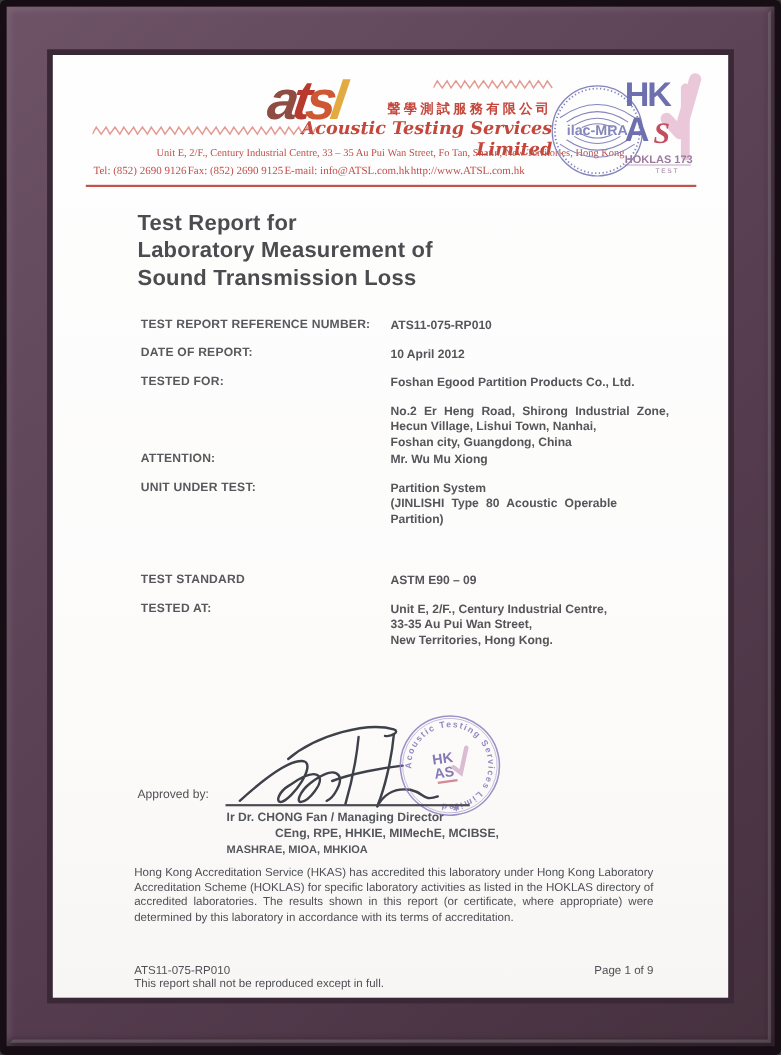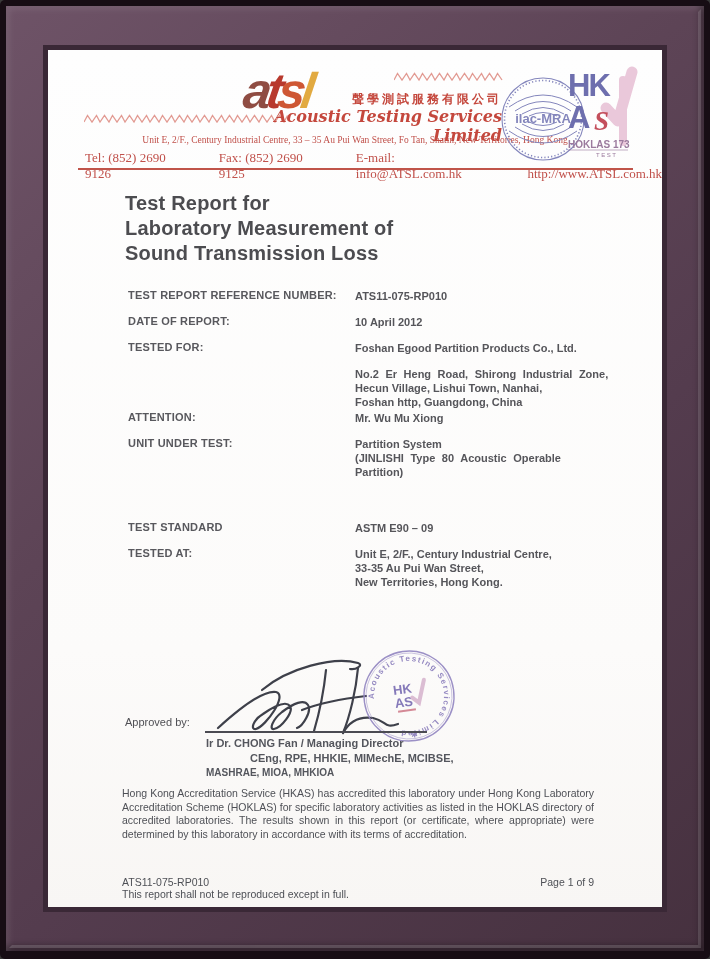--- a/index.html
+++ b/index.html
@@ -21,22 +21,22 @@
       letter-spacing:-5px;transform:skewX(-8deg);line-height:1;}
   .atsl-logo .l-a{color:#8f4c42;} .atsl-logo .l-t{color:#b8392d;}
   .atsl-logo .l-s{color:#ce5734;} .atsl-logo .l-l{color:#e2aa41;}
   .cjk-name{position:absolute;left:190px;top:41px;width:264px;text-align:right;
       font-size:12px;font-weight:bold;color:#c4473c;letter-spacing:3px;}
   .script-name{position:absolute;left:165px;top:57px;width:289px;text-align:right;
       font-family:"DejaVu Serif","Liberation Serif",serif;font-style:italic;font-weight:bold;
       font-size:16px;color:#c4473c;}
   .addr-line{position:absolute;left:20px;top:85px;width:574px;text-align:center;
       font-family:"Liberation Serif",serif;font-size:9.5px;color:#c0504a;}
-  .contact-line{position:absolute;left:37px;top:100px;display:flex;gap:25px;
-      font-family:"Liberation Serif",serif;font-size:13px;color:#c0504a;align-items:flex-end;}
+  .contact-line{position:absolute;left:37px;top:100px;display:flex;gap:1px;
+      font-family:"Liberation Serif",serif;font-size:10px;color:#c0504a;}
   .red-rule{position:absolute;left:30px;top:118px;width:555px;height:2px;background:#c0544a;}
   
   .doc-title{position:absolute;left:77px;top:141px;font-size:20px;font-weight:bold;
       color:#4c4c50;line-height:25px;letter-spacing:.2px;}
   .lbl{position:absolute;left:80px;font-size:11px;font-weight:bold;color:#58585d;letter-spacing:.2px;}
   .val{position:absolute;left:307px;width:254px;font-size:11px;font-weight:bold;color:#55555a;line-height:14px;}
   .wsp{word-spacing:3.5px;}
   
   .approved-by{position:absolute;left:77px;top:666px;font-size:11px;color:#4f4f54;}
   .sig-line{position:absolute;left:157px;top:681px;width:222px;border-top:2px solid #4b4b52;}
@@ -118,21 +118,21 @@
 
     <div class="lbl" style="top:265px">DATE OF REPORT:</div>
     <div class="val" style="top:265px">10 April 2012</div>
 
     <div class="lbl" style="top:291px">TESTED FOR:</div>
     <div class="val" style="top:291px">Foshan Egood Partition Products Co., Ltd.</div>
 
     <div class="val" style="top:317px">
       <div class="wsp">No.2 Er Heng Road, Shirong Industrial Zone,</div>
       <div>Hecun Village, Lishui Town, Nanhai,</div>
-      <div>Foshan http, Guangdong, China</div>
+      <div>Foshan city, Guangdong, China</div>
     </div>
 
     <div class="lbl" style="top:361px">ATTENTION:</div>
     <div class="val" style="top:361px">Mr. Wu Mu Xiong</div>
 
     <div class="lbl" style="top:387px">UNIT UNDER TEST:</div>
     <div class="val" style="top:387px">
       <div>Partition System</div>
       <div class="wsp">(JINLISHI Type 80 Acoustic Operable</div>
       <div>Partition)</div>

